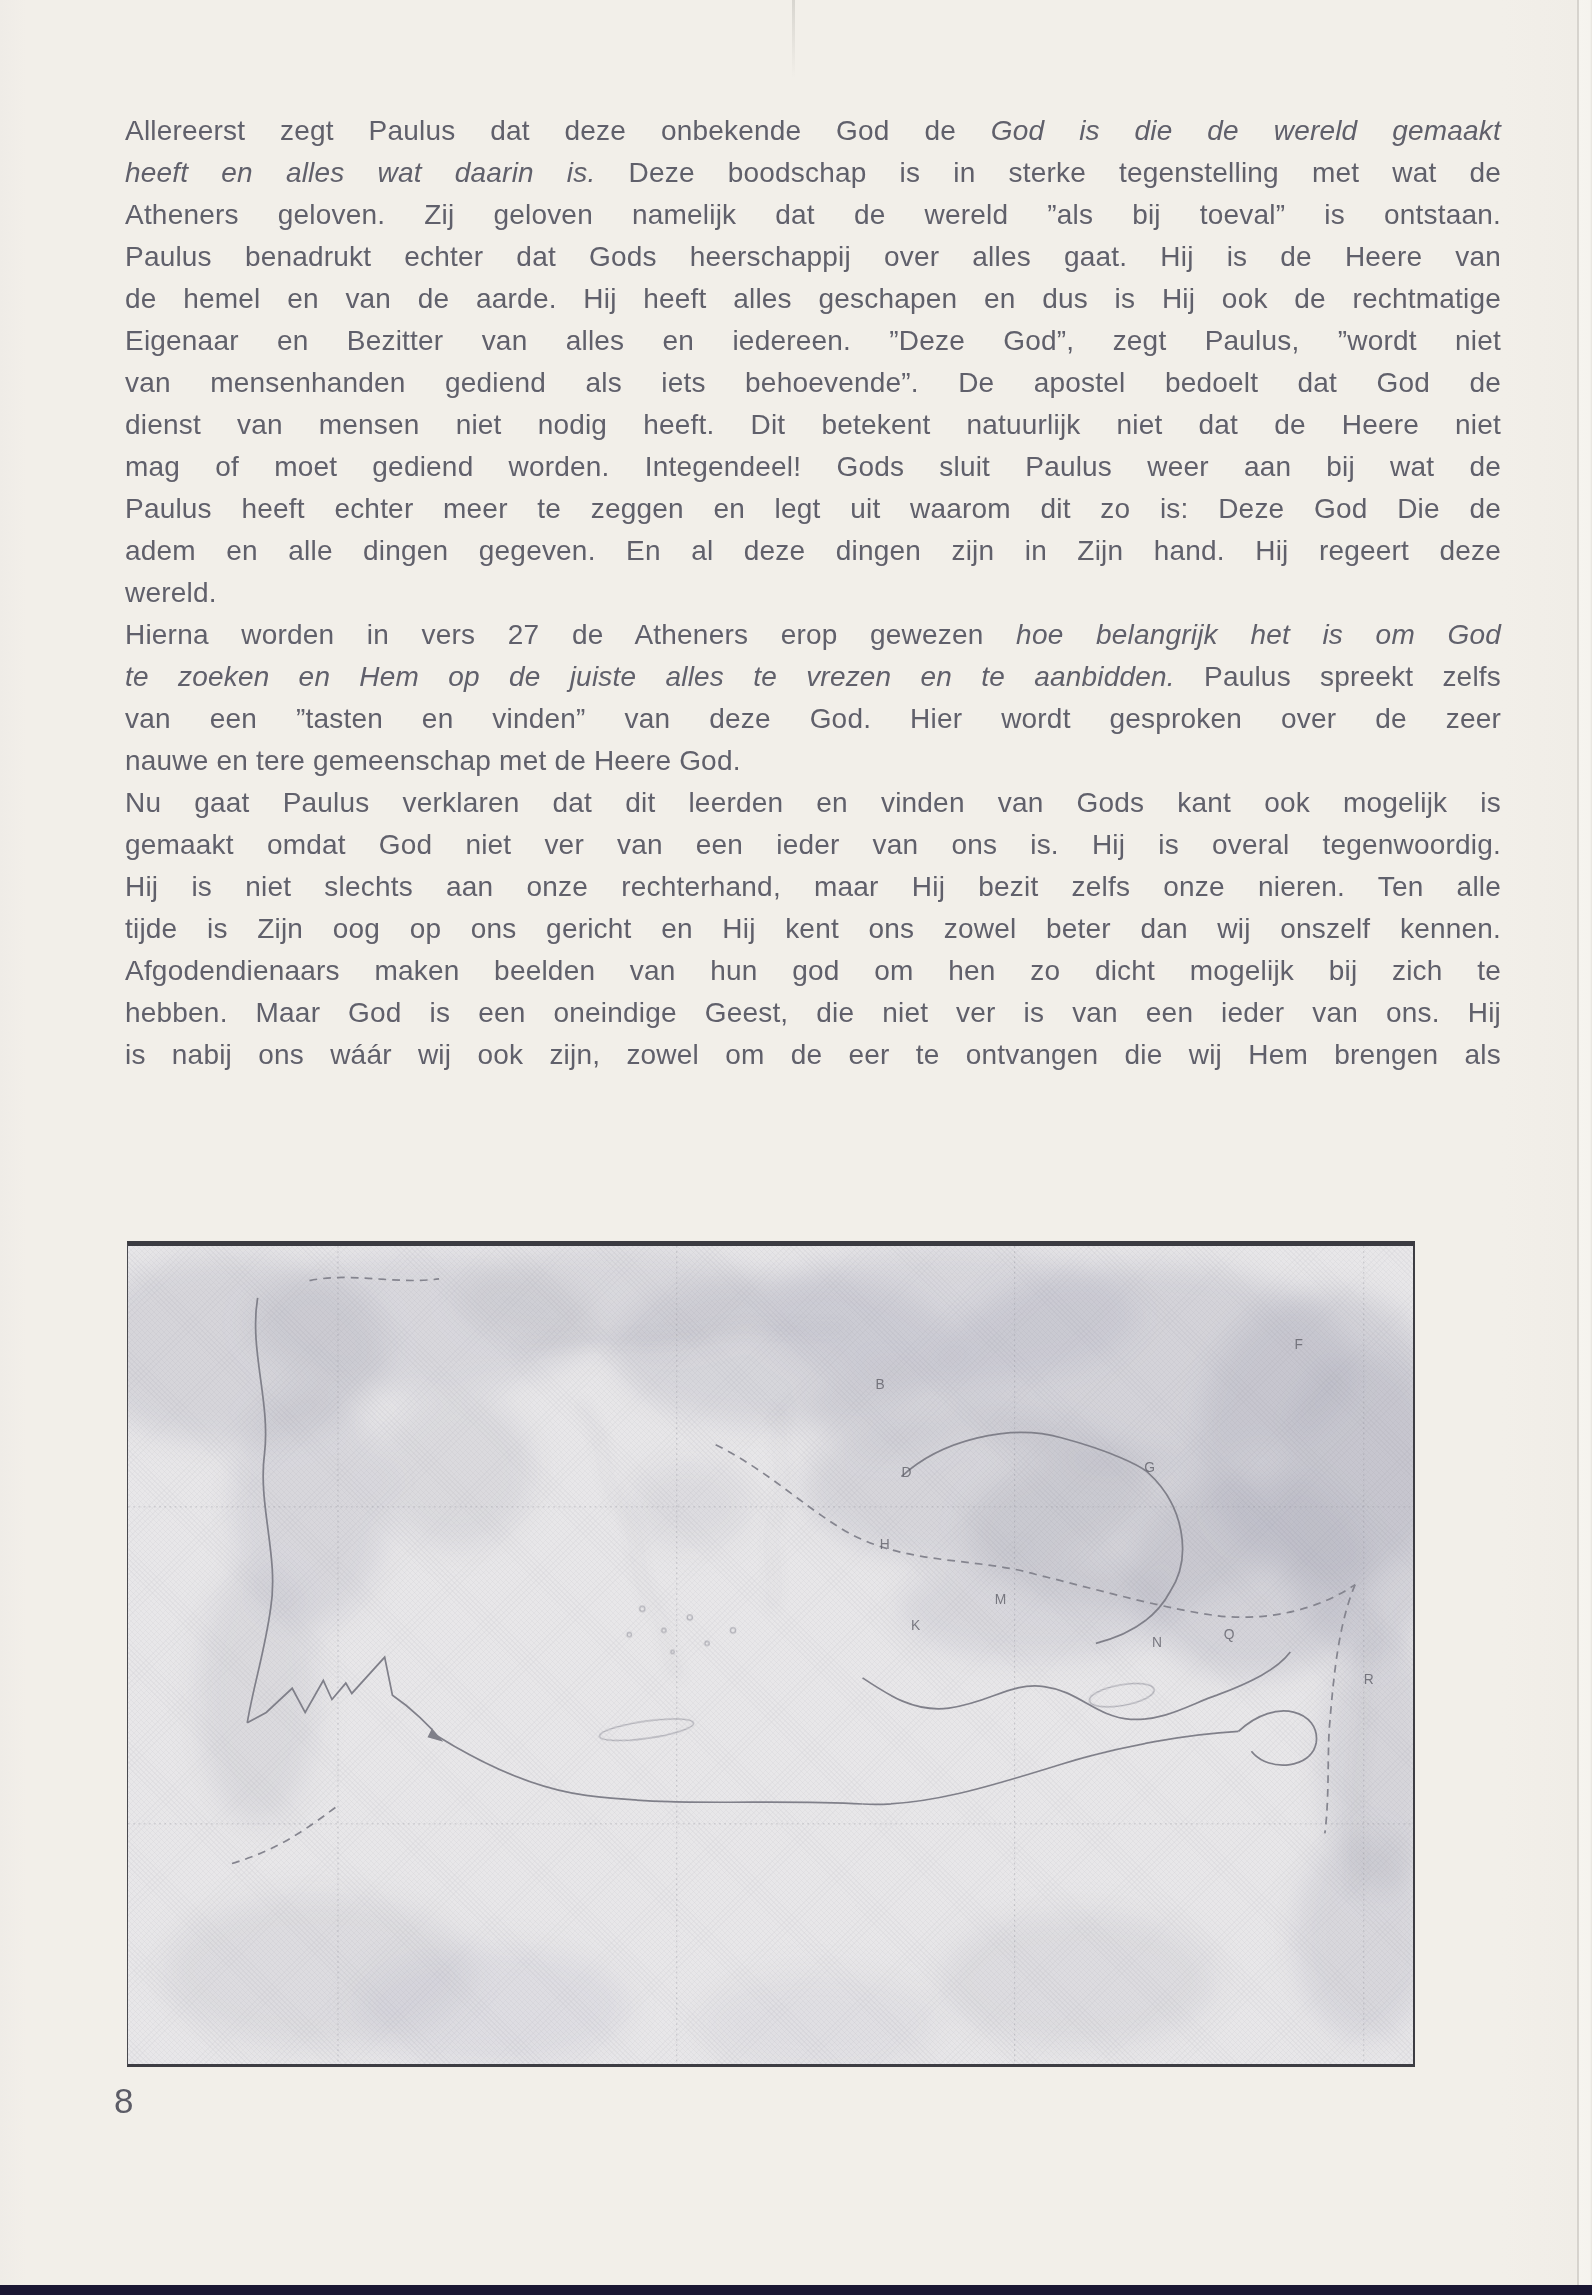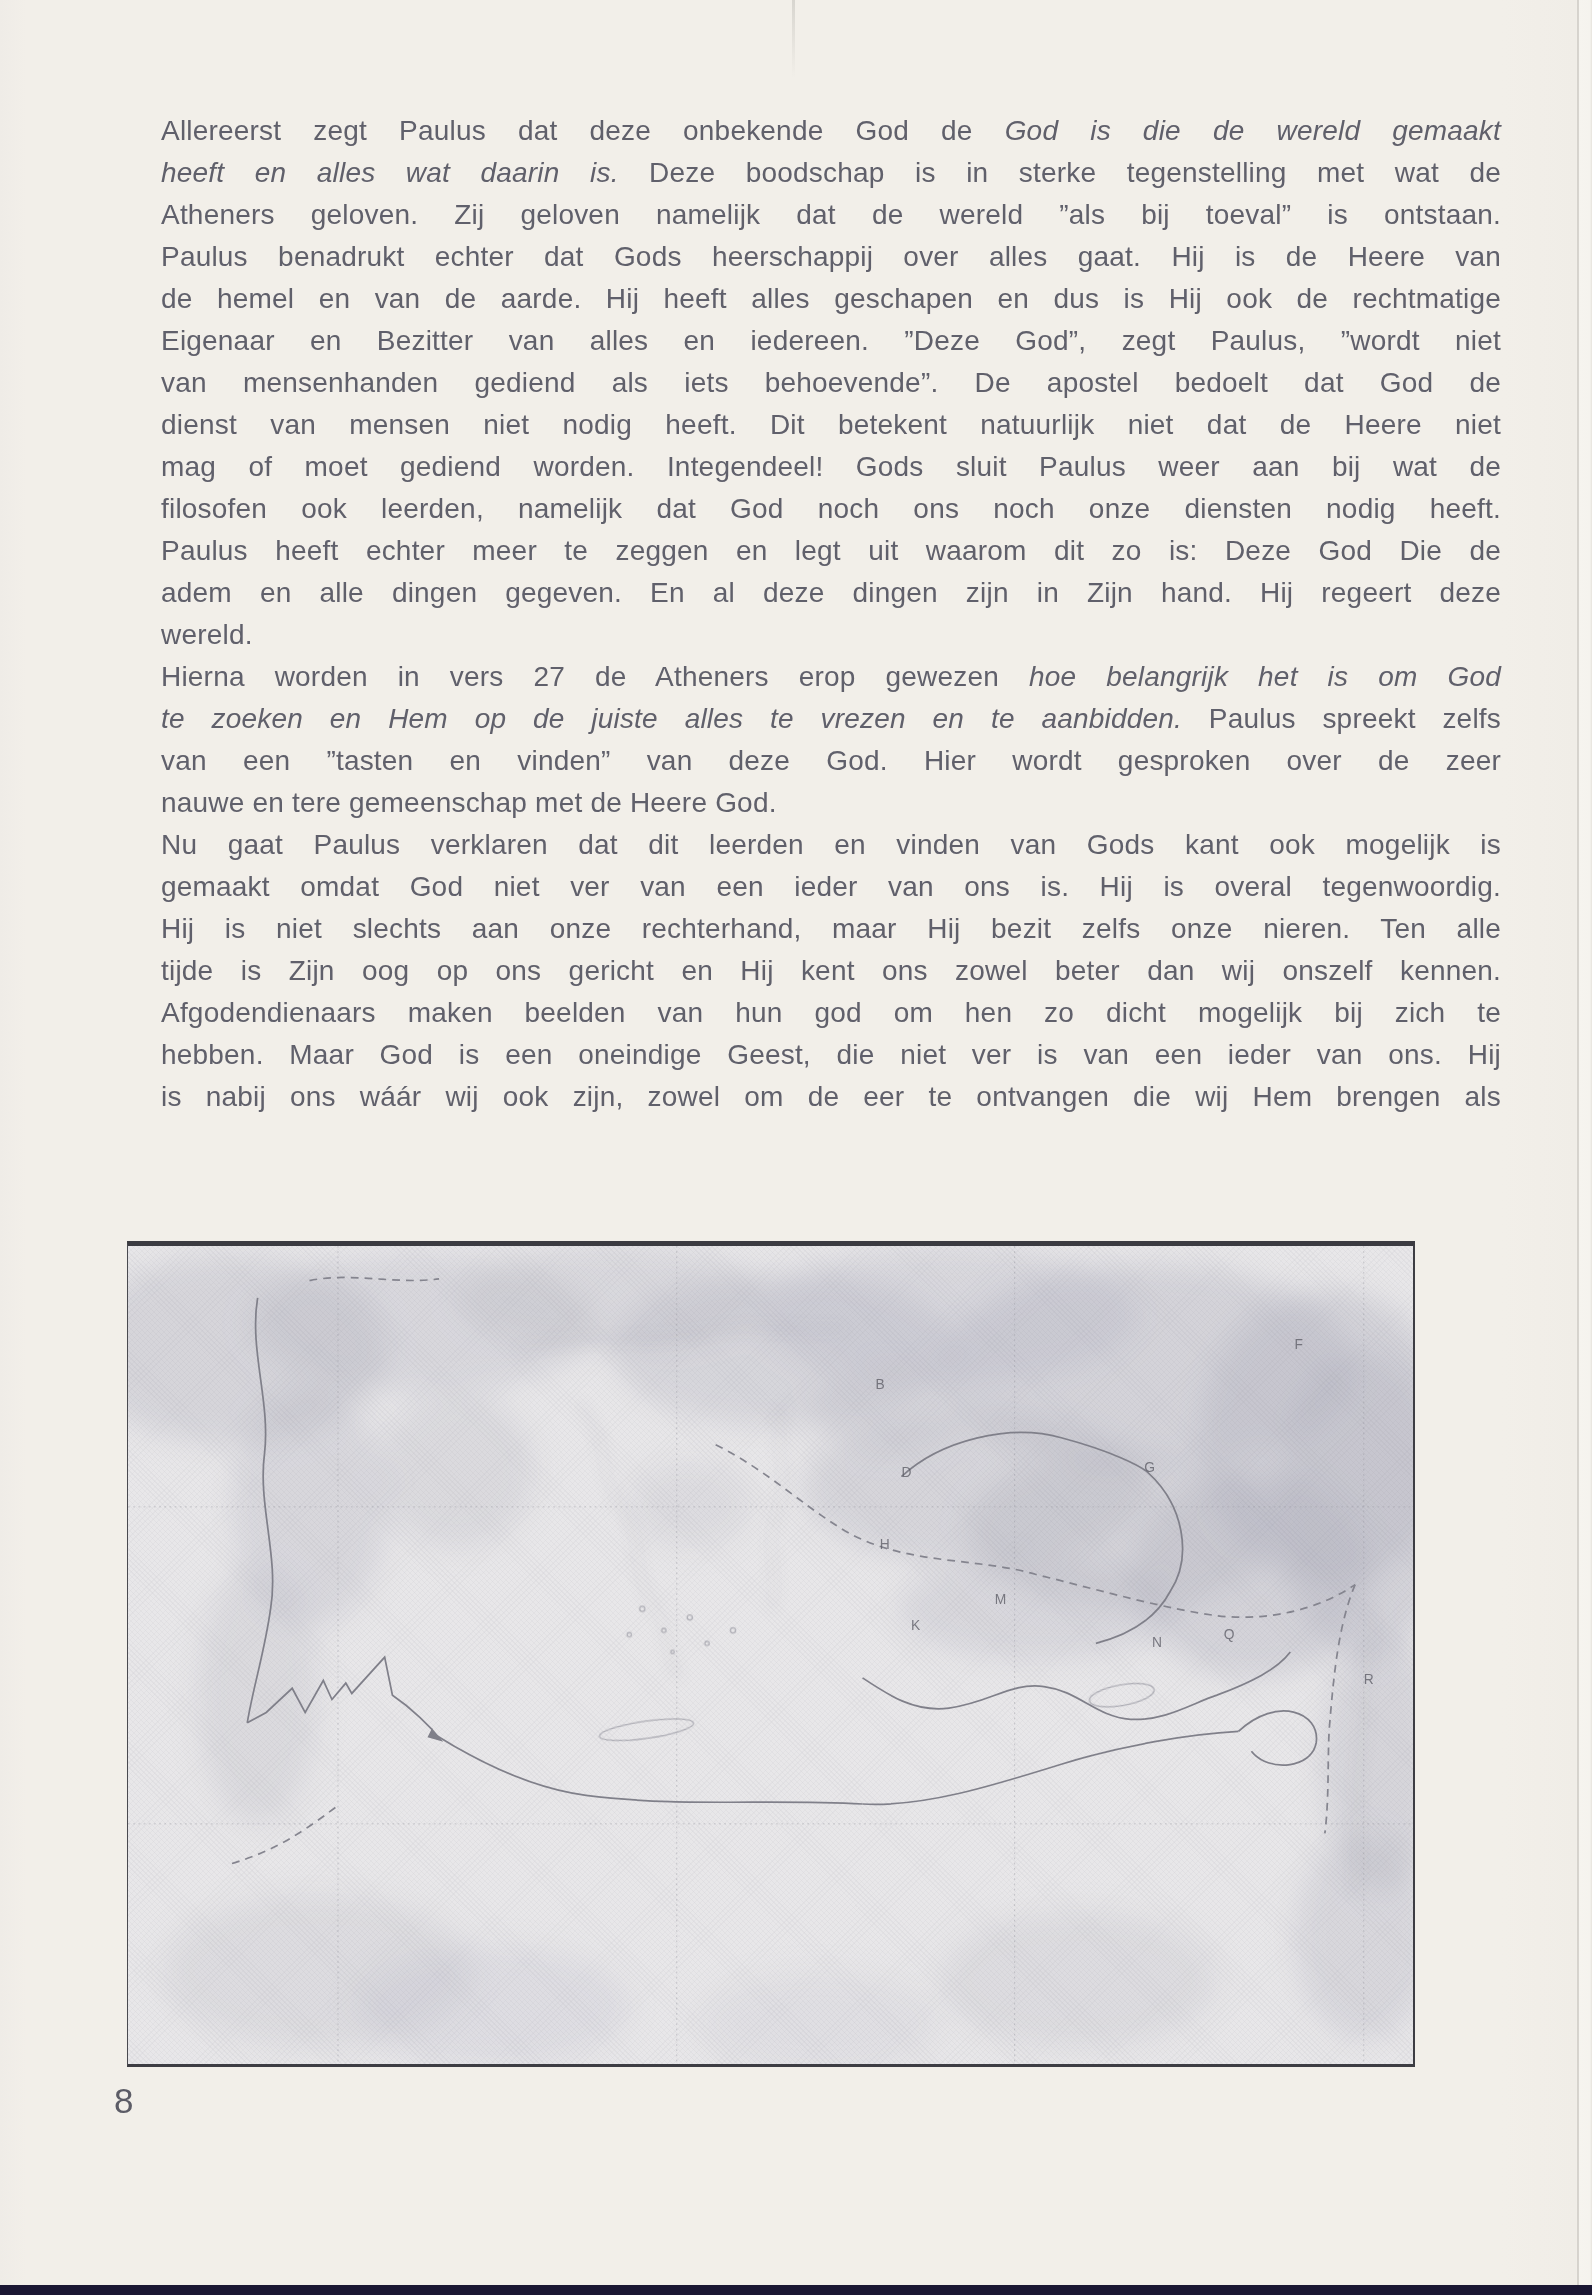--- a/index.html
+++ b/index.html
@@ -13,21 +13,21 @@
   .crease{position:absolute;left:792px;top:0;width:2.6px;height:78px;
     background:linear-gradient(180deg,rgba(190,188,182,.5),rgba(190,188,182,0));}
   .edge-line{position:absolute;left:1577px;top:0;width:1.7px;height:2295px;background:rgba(180,176,168,.45);}
 
   
   .text-block{
     position:absolute;left:125px;top:110px;width:1376px;
     font-size:28px;line-height:42px;color:#60606b;font-weight:300;
     letter-spacing:0.2px;
   }
-  .line{text-align:justify;text-align-last:justify;height:42px;white-space:normal;overflow:visible;margin-left:36px;}
+  .line{text-align:justify;text-align-last:justify;height:42px;white-space:normal;overflow:visible;}
   .line.end{text-align-last:left;}
   .line .it{font-style:italic;}
 
   
   .map-figure{
     position:absolute;left:127px;top:1241px;width:1288px;height:826px;
     box-sizing:border-box;
     border-top:5.2px solid #3b3b41;
     border-left:1.7px solid #4a4a50;
     border-right:2.6px solid #3d3d43;
@@ -57,21 +57,20 @@
 <div class="text-block" id="text-block">
     <div class="line"><span>Allereerst zegt Paulus dat deze onbekende God de </span><span class="it">God is die de wereld gemaakt</span></div>
     <div class="line"><span class="it">heeft en alles wat daarin is.</span><span> Deze boodschap is in sterke tegenstelling met wat de</span></div>
     <div class="line"><span>Atheners geloven. Zij geloven namelijk dat de wereld ”als bij toeval” is ontstaan.</span></div>
     <div class="line"><span>Paulus benadrukt echter dat Gods heerschappij over alles gaat. Hij is de Heere van</span></div>
     <div class="line"><span>de hemel en van de aarde. Hij heeft alles geschapen en dus is Hij ook de rechtmatige</span></div>
     <div class="line"><span>Eigenaar en Bezitter van alles en iedereen. ”Deze God”, zegt Paulus, ”wordt niet</span></div>
     <div class="line"><span>van mensenhanden gediend als iets behoevende”. De apostel bedoelt dat God de</span></div>
     <div class="line"><span>dienst van mensen niet nodig heeft. Dit betekent natuurlijk niet dat de Heere niet</span></div>
     <div class="line"><span>mag of moet gediend worden. Integendeel! Gods sluit Paulus weer aan bij wat de</span></div>
-    <div class="line"><span>filosofen ook leerden, namelijk dat God noch ons noch onze diensten nodig heeft.</span></div>
     <div class="line"><span>Paulus heeft echter meer te zeggen en legt uit waarom dit zo is: Deze God Die de</span></div>
     <div class="line"><span>adem en alle dingen gegeven. En al deze dingen zijn in Zijn hand. Hij regeert deze</span></div>
     <div class="line end"><span>wereld.</span></div>
     <div class="line"><span>Hierna worden in vers 27 de Atheners erop gewezen </span><span class="it">hoe belangrijk het is om God</span></div>
     <div class="line"><span class="it">te zoeken en Hem op de juiste alles te vrezen en te aanbidden.</span><span> Paulus spreekt zelfs</span></div>
     <div class="line"><span>van een ”tasten en vinden” van deze God. Hier wordt gesproken over de zeer</span></div>
     <div class="line end"><span>nauwe en tere gemeenschap met de Heere God.</span></div>
     <div class="line"><span>Nu gaat Paulus verklaren dat dit leerden en vinden van Gods kant ook mogelijk is</span></div>
     <div class="line"><span>gemaakt omdat God niet ver van een ieder van ons is. Hij is overal tegenwoordig.</span></div>
     <div class="line"><span>Hij is niet slechts aan onze rechterhand, maar Hij bezit zelfs onze nieren. Ten alle</span></div>

